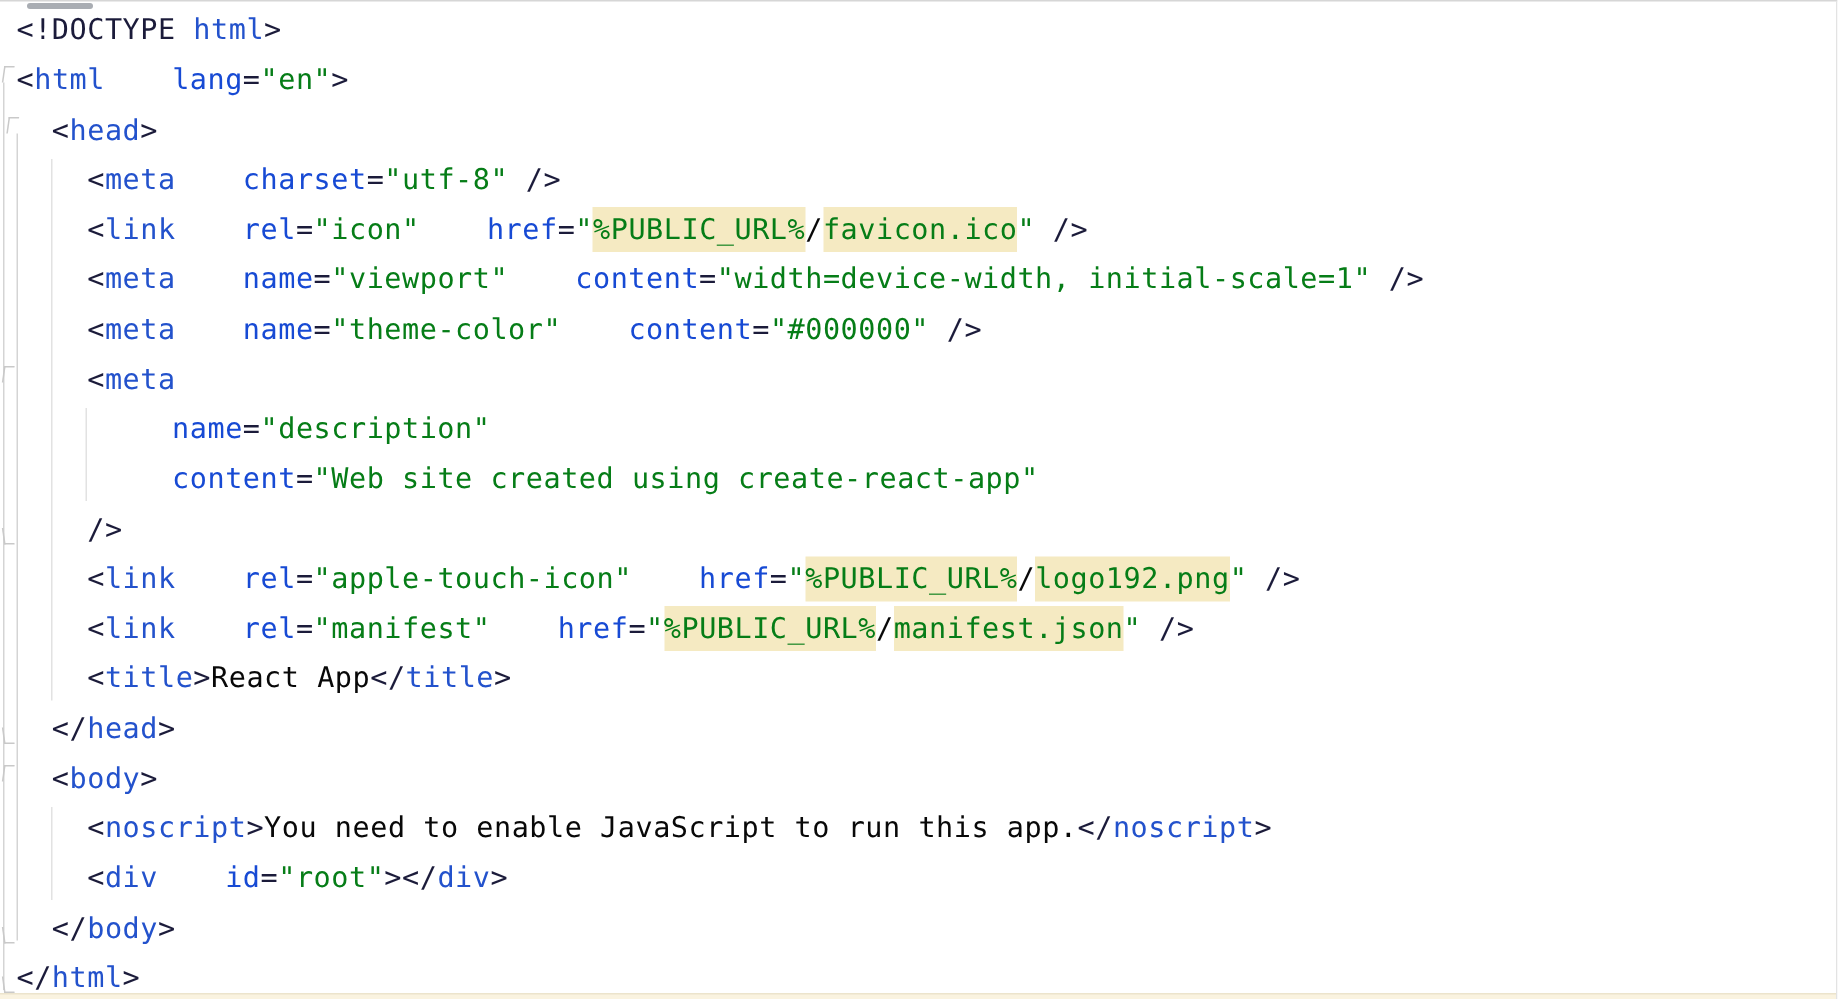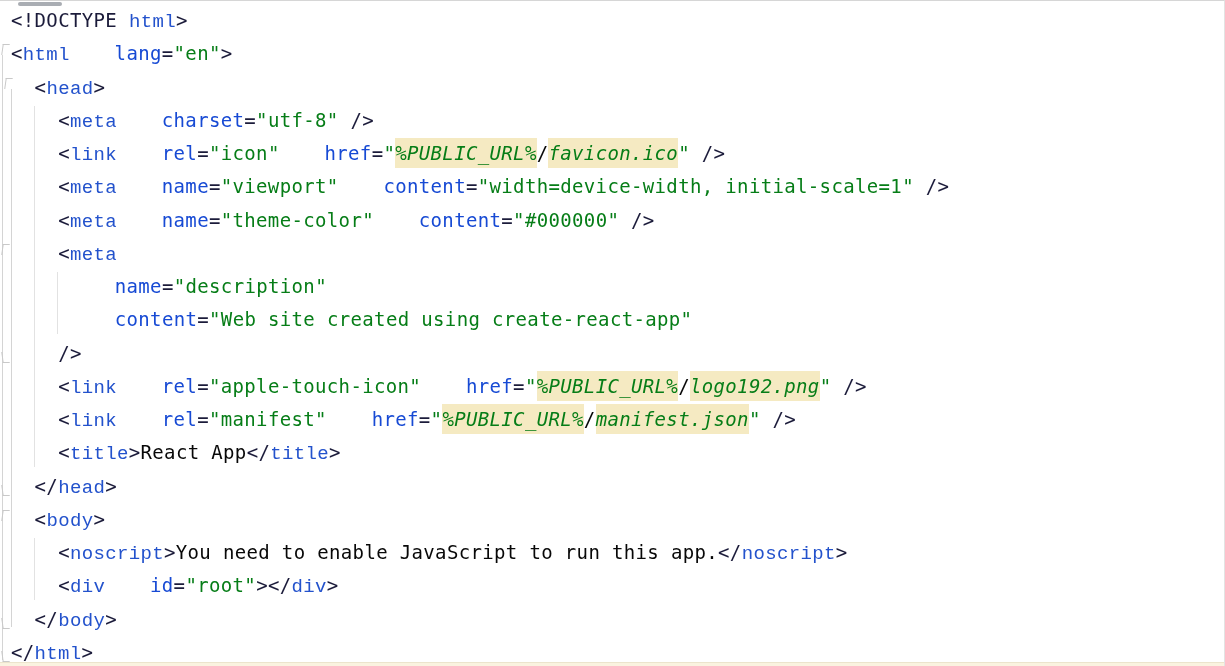--- a/index.html
+++ b/index.html
@@ -20,29 +20,28 @@
     margin: 0;
     padding: 3px 0 0 11px;
     font-size: 19px;
     line-height: 33.25px;
     letter-spacing: 0.35px;
     white-space: pre;
     color: var(--text, #080808);
   }
   .line { height: 33.25px; }
   .pun { color: var(--punct, #1a1a38); }
-  .tag { color: var(--tag, #2352cc); font-family: Liberation Mono, monospace; }
+  .tag { color: var(--tag, #2352cc); }
   .attr { color: var(--attr, #174ad4); margin-left: 33px; }
   .str { color: var(--string, #067d17); }
   .txt { color: var(--text, #080808); }
   .tpl {
     color: var(--string, #067d17);
     background: var(--template_bg, #f5eac2);
     padding: 4px 0;
-    font-style: italic;
   }
   
   .fold-marker { position: absolute; width: 7px; height: 11px; }
   .fold-open  { border-top: 1.5px solid var(--gutter, #c9c9c9);
                 border-left: 1.5px solid var(--gutter, #c9c9c9);
                 transform: skewX(-8deg); }
   .fold-close { border-bottom: 1.5px solid var(--gutter, #c9c9c9);
                 border-left: 1.5px solid var(--gutter, #c9c9c9);
                 transform: skewX(8deg); }
   .fold-connector { position: absolute; width: 1px; background: var(--gutter, #d2d2d2); opacity: .8; }

